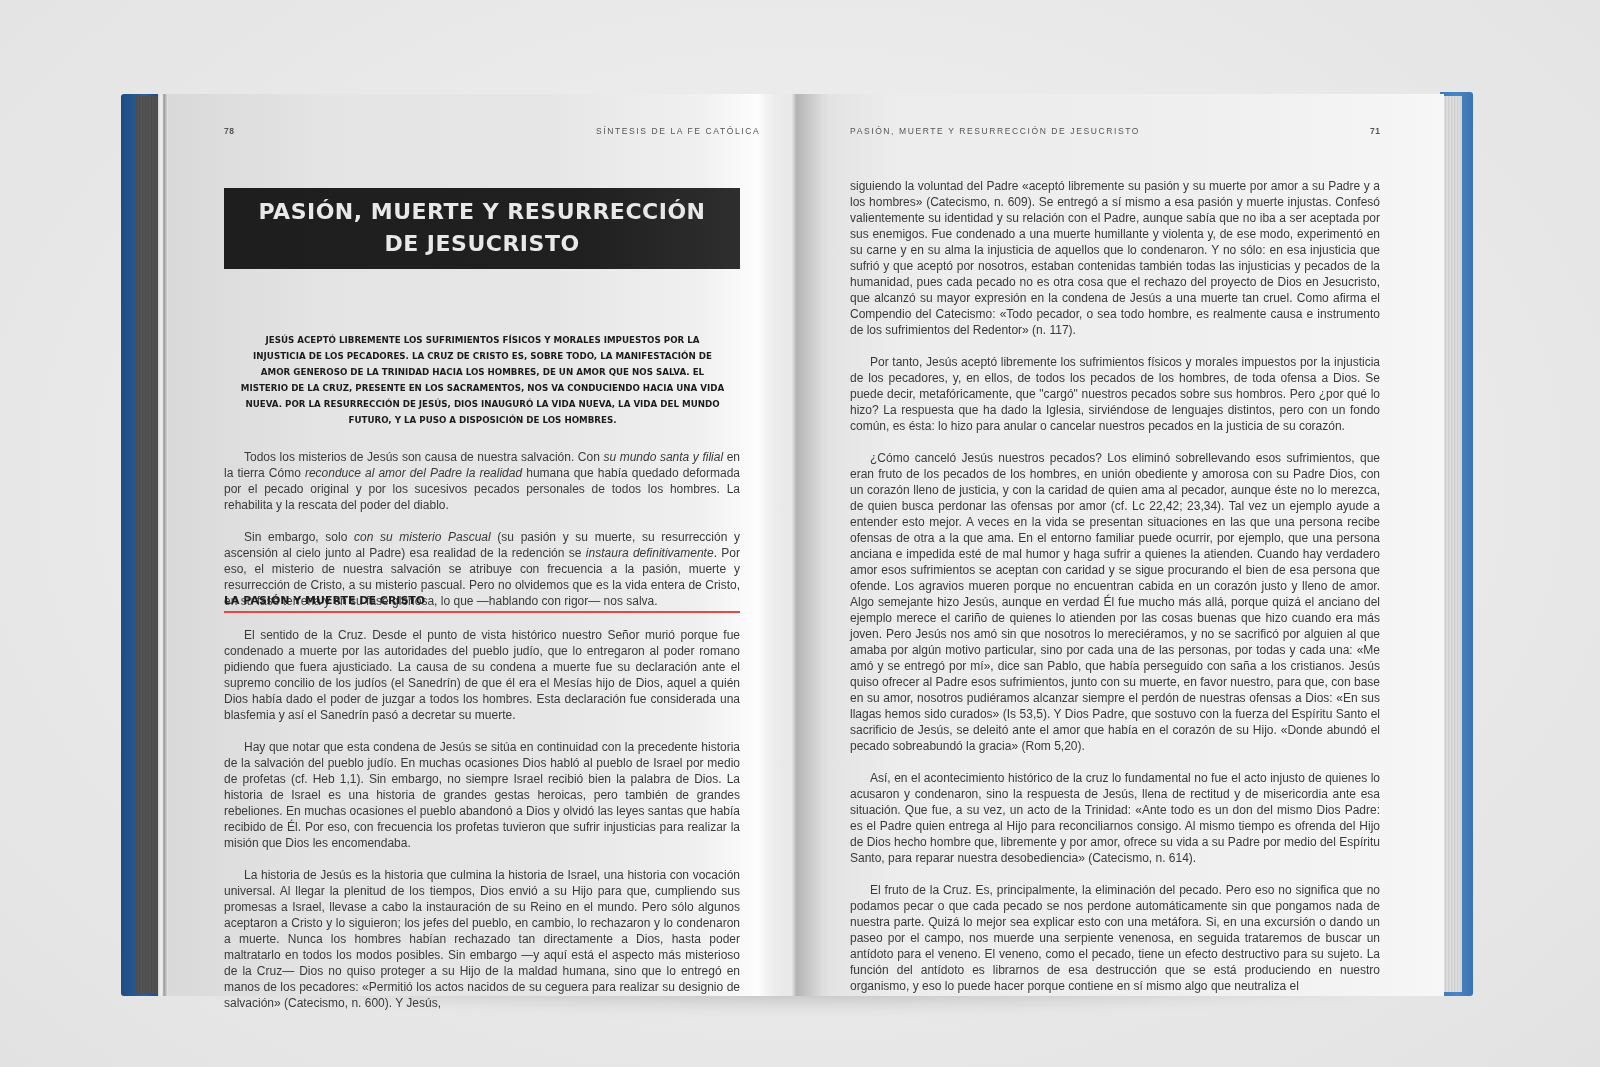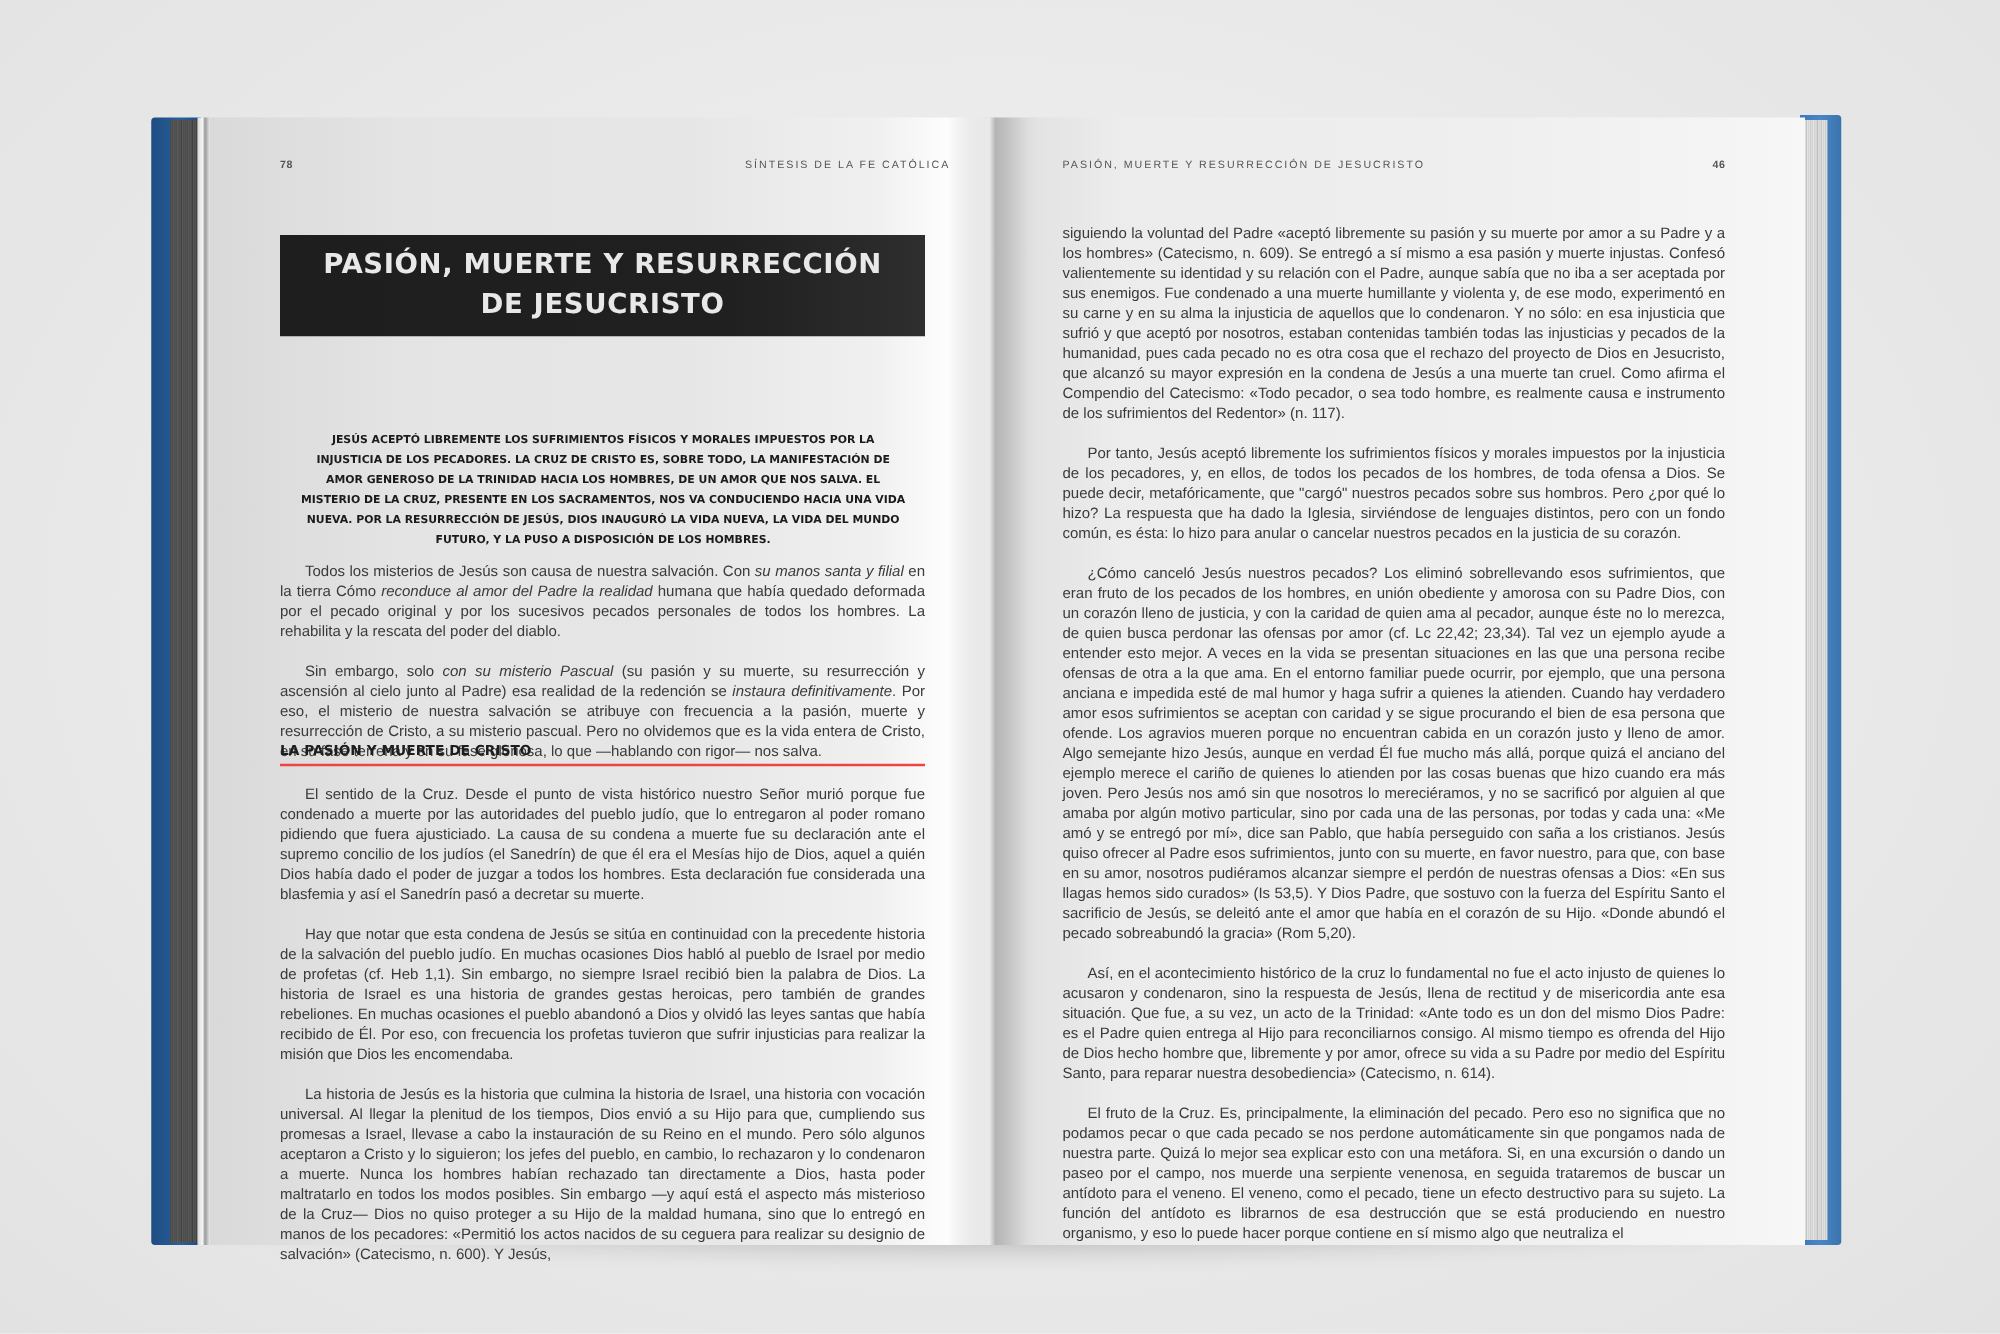--- a/index.html
+++ b/index.html
@@ -59,21 +59,21 @@
     height: 32px; background: linear-gradient(90deg, #6f6f6f, #8d8d8d 60%, #9d9d9d);
     color: #e6e6e6; font-weight: bold; font-size: 21px; text-align: center; line-height: 32px;
     font-family: "DejaVu Sans", sans-serif; letter-spacing: 0.5px;
   }
   .tema-title {
     height: 81px; background: linear-gradient(90deg, #1e1e1e, #202020 70%, #2e2e2e);
     color: #e8e8e8; font-weight: bold; font-size: 22px; text-align: center;
     font-family: "DejaVu Sans", sans-serif; line-height: 32px; padding-top: 8px; letter-spacing: 0.5px;
   }
   .summary {
-    position: absolute; left: 240px; top: 344px; width: 485px;
+    position: absolute; left: 240px; top: 332px; width: 485px;
     font-family: "DejaVu Sans", sans-serif; font-weight: bold; font-size: 8.7px;
     line-height: 16px; text-align: center; color: #1b1b1b; text-transform: uppercase;
   }
   .body-text {
     position: absolute; font-size: 12px; line-height: 16px; color: #3a3a3a; text-align: justify;
   }
   .body-text p { text-indent: 20px; margin-bottom: 16px; }
   .body-text p.noindent { text-indent: 0; }
   .body-text em { font-style: italic; }
   .section-head {
@@ -104,36 +104,36 @@
 
 <div class="tema-box">
   <div class="tema-title">
     <span style="display:block;padding:0 28px;">PASIÓN, MUERTE Y RESURRECCIÓN DE JESUCRISTO</span>
   </div>
 </div>
 
 <div class="summary">JESÚS ACEPTÓ LIBREMENTE LOS SUFRIMIENTOS FÍSICOS Y MORALES IMPUESTOS POR LA INJUSTICIA DE LOS PECADORES. LA CRUZ DE CRISTO ES, SOBRE TODO, LA MANIFESTACIÓN DE AMOR GENEROSO DE LA TRINIDAD HACIA LOS HOMBRES, DE UN AMOR QUE NOS SALVA. EL MISTERIO DE LA CRUZ, PRESENTE EN LOS SACRAMENTOS, NOS VA CONDUCIENDO HACIA UNA VIDA NUEVA. POR LA RESURRECCIÓN DE JESÚS, DIOS INAUGURÓ LA VIDA NUEVA, LA VIDA DEL MUNDO FUTURO, Y LA PUSO A DISPOSICIÓN DE LOS HOMBRES.</div>
 
 <div class="body-text" style="left:224px; top:449px; width:516px;">
-  <p><span>Todos los misterios de Jesús son causa de nuestra salvación. Con </span><em>su manos santa y filial</em><span> en la tierra Cómo </span><em>reconduce al amor del Padre la realidad</em><span> humana que había quedado deformada por el pecado original y por los sucesivos pecados personales de todos los hombres. La rehabilita y la rescata del poder del diablo.</span></p>
+  <p><span>Todos los misterios de Jesús son causa de nuestra salvación. Con </span><em>su mundo santa y filial</em><span> en la tierra Cómo </span><em>reconduce al amor del Padre la realidad</em><span> humana que había quedado deformada por el pecado original y por los sucesivos pecados personales de todos los hombres. La rehabilita y la rescata del poder del diablo.</span></p>
   <p><span>Sin embargo, solo </span><em>con su misterio Pascual</em><span> (su pasión y su muerte, su resurrección y ascensión al cielo junto al Padre) esa realidad de la redención se </span><em>instaura definitivamente</em><span>. Por eso, el misterio de nuestra salvación se atribuye con frecuencia a la pasión, muerte y resurrección de Cristo, a su misterio pascual. Pero no olvidemos que es la vida entera de Cristo, en su fase terrena y en su fase gloriosa, lo que —hablando con rigor— nos salva.</span></p>
 </div>
 
 <div class="section-head">LA PASIÓN Y MUERTE DE CRISTO</div>
 
 <div class="body-text" style="left:224px; top:627px; width:516px;">
   <p>El sentido de la Cruz. Desde el punto de vista histórico nuestro Señor murió porque fue condenado a muerte por las autoridades del pueblo judío, que lo entregaron al poder romano pidiendo que fuera ajusticiado. La causa de su condena a muerte fue su declaración ante el supremo concilio de los judíos (el Sanedrín) de que él era el Mesías hijo de Dios, aquel a quién Dios había dado el poder de juzgar a todos los hombres. Esta declaración fue considerada una blasfemia y así el Sanedrín pasó a decretar su muerte.</p>
   <p>Hay que notar que esta condena de Jesús se sitúa en continuidad con la precedente historia de la salvación del pueblo judío. En muchas ocasiones Dios habló al pueblo de Israel por medio de profetas (cf. Heb 1,1). Sin embargo, no siempre Israel recibió bien la palabra de Dios. La historia de Israel es una historia de grandes gestas heroicas, pero también de grandes rebeliones. En muchas ocasiones el pueblo abandonó a Dios y olvidó las leyes santas que había recibido de Él. Por eso, con frecuencia los profetas tuvieron que sufrir injusticias para realizar la misión que Dios les encomendaba.</p>
   <p>La historia de Jesús es la historia que culmina la historia de Israel, una historia con vocación universal. Al llegar la plenitud de los tiempos, Dios envió a su Hijo para que, cumpliendo sus promesas a Israel, llevase a cabo la instauración de su Reino en el mundo. Pero sólo algunos aceptaron a Cristo y lo siguieron; los jefes del pueblo, en cambio, lo rechazaron y lo condenaron a muerte. Nunca los hombres habían rechazado tan directamente a Dios, hasta poder maltratarlo en todos los modos posibles. Sin embargo —y aquí está el aspecto más misterioso de la Cruz— Dios no quiso proteger a su Hijo de la maldad humana, sino que lo entregó en manos de los pecadores: «Permitió los actos nacidos de su ceguera para realizar su designio de salvación» (Catecismo, n. 600). Y Jesús,</p>
 </div>
 
 <div class="page page-right"></div>
 
 <span class="running-head" style="left:850px;">PASIÓN, MUERTE Y RESURRECCIÓN DE JESUCRISTO</span>
-<span class="folio" style="left:1370px;">46</span>
+<span class="folio" style="left:1370px;">71</span>
 
 <div class="body-text" style="left:850px; top:178px; width:530px;">
   <p class="noindent">siguiendo la voluntad del Padre «aceptó libremente su pasión y su muerte por amor a su Padre y a los hombres» (Catecismo, n. 609). Se entregó a sí mismo a esa pasión y muerte injustas. Confesó valientemente su identidad y su relación con el Padre, aunque sabía que no iba a ser aceptada por sus enemigos. Fue condenado a una muerte humillante y violenta y, de ese modo, experimentó en su carne y en su alma la injusticia de aquellos que lo condenaron. Y no sólo: en esa injusticia que sufrió y que aceptó por nosotros, estaban contenidas también todas las injusticias y pecados de la humanidad, pues cada pecado no es otra cosa que el rechazo del proyecto de Dios en Jesucristo, que alcanzó su mayor expresión en la condena de Jesús a una muerte tan cruel. Como afirma el Compendio del Catecismo: «Todo pecador, o sea todo hombre, es realmente causa e instrumento de los sufrimientos del Redentor» (n. 117).</p>
   <p>Por tanto, Jesús aceptó libremente los sufrimientos físicos y morales impuestos por la injusticia de los pecadores, y, en ellos, de todos los pecados de los hombres, de toda ofensa a Dios. Se puede decir, metafóricamente, que "cargó" nuestros pecados sobre sus hombros. Pero ¿por qué lo hizo? La respuesta que ha dado la Iglesia, sirviéndose de lenguajes distintos, pero con un fondo común, es ésta: lo hizo para anular o cancelar nuestros pecados en la justicia de su corazón.</p>
   <p>¿Cómo canceló Jesús nuestros pecados? Los eliminó sobrellevando esos sufrimientos, que eran fruto de los pecados de los hombres, en unión obediente y amorosa con su Padre Dios, con un corazón lleno de justicia, y con la caridad de quien ama al pecador, aunque éste no lo merezca, de quien busca perdonar las ofensas por amor (cf. Lc 22,42; 23,34). Tal vez un ejemplo ayude a entender esto mejor. A veces en la vida se presentan situaciones en las que una persona recibe ofensas de otra a la que ama. En el entorno familiar puede ocurrir, por ejemplo, que una persona anciana e impedida esté de mal humor y haga sufrir a quienes la atienden. Cuando hay verdadero amor esos sufrimientos se aceptan con caridad y se sigue procurando el bien de esa persona que ofende. Los agravios mueren porque no encuentran cabida en un corazón justo y lleno de amor. Algo semejante hizo Jesús, aunque en verdad Él fue mucho más allá, porque quizá el anciano del ejemplo merece el cariño de quienes lo atienden por las cosas buenas que hizo cuando era más joven. Pero Jesús nos amó sin que nosotros lo mereciéramos, y no se sacrificó por alguien al que amaba por algún motivo particular, sino por cada una de las personas, por todas y cada una: «Me amó y se entregó por mí», dice san Pablo, que había perseguido con saña a los cristianos. Jesús quiso ofrecer al Padre esos sufrimientos, junto con su muerte, en favor nuestro, para que, con base en su amor, nosotros pudiéramos alcanzar siempre el perdón de nuestras ofensas a Dios: «En sus llagas hemos sido curados» (Is 53,5). Y Dios Padre, que sostuvo con la fuerza del Espíritu Santo el sacrificio de Jesús, se deleitó ante el amor que había en el corazón de su Hijo. «Donde abundó el pecado sobreabundó la gracia» (Rom 5,20).</p>
   <p>Así, en el acontecimiento histórico de la cruz lo fundamental no fue el acto injusto de quienes lo acusaron y condenaron, sino la respuesta de Jesús, llena de rectitud y de misericordia ante esa situación. Que fue, a su vez, un acto de la Trinidad: «Ante todo es un don del mismo Dios Padre: es el Padre quien entrega al Hijo para reconciliarnos consigo. Al mismo tiempo es ofrenda del Hijo de Dios hecho hombre que, libremente y por amor, ofrece su vida a su Padre por medio del Espíritu Santo, para reparar nuestra desobediencia» (Catecismo, n. 614).</p>
   <p>El fruto de la Cruz. Es, principalmente, la eliminación del pecado. Pero eso no significa que no podamos pecar o que cada pecado se nos perdone automáticamente sin que pongamos nada de nuestra parte. Quizá lo mejor sea explicar esto con una metáfora. Si, en una excursión o dando un paseo por el campo, nos muerde una serpiente venenosa, en seguida trataremos de buscar un antídoto para el veneno. El veneno, como el pecado, tiene un efecto destructivo para su sujeto. La función del antídoto es librarnos de esa destrucción que se está produciendo en nuestro organismo, y eso lo puede hacer porque contiene en sí mismo algo que neutraliza el</p>
 </div>
 
 <div class="gutter-shade"></div>

